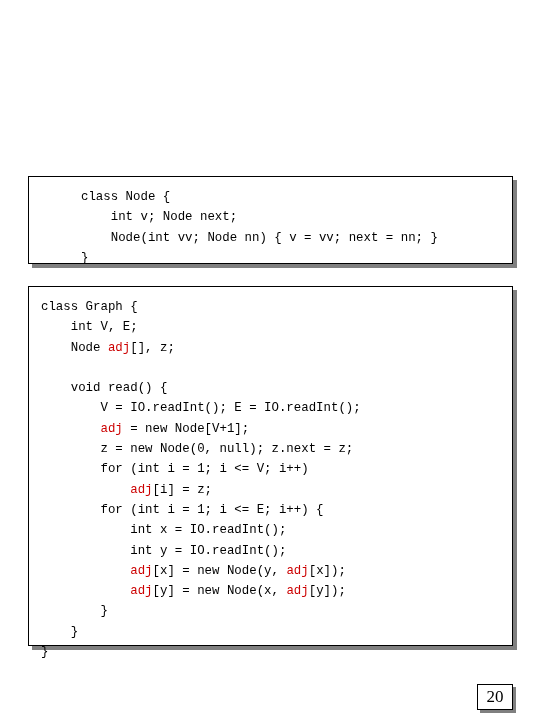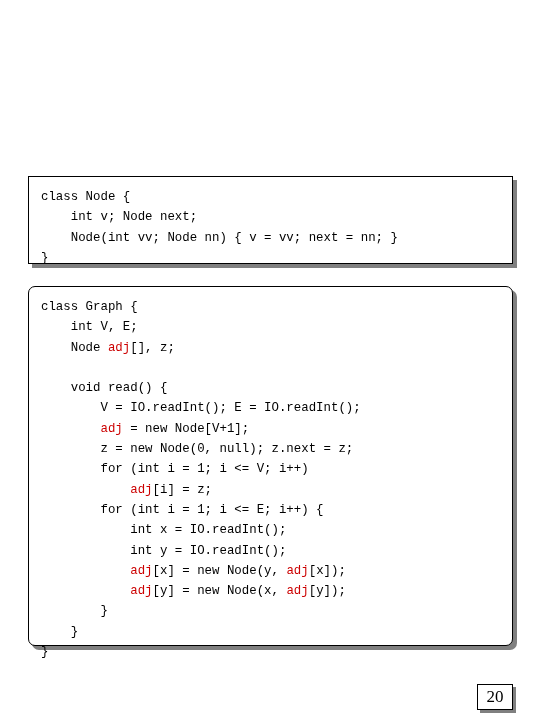--- a/index.html
+++ b/index.html
@@ -37,27 +37,27 @@
     background: #ffffff;
     border: 1px solid #000000;
     box-shadow: 4px 4px 0 0 #808080;
     box-sizing: border-box;
   }
   .code-box-1 {
     left: 28px;
     top: 176px;
     width: 485px;
     height: 88px;
+    padding-left: 40px;
   }
   .code-box-2 {
     left: 28px;
     top: 286px;
     width: 485px;
     height: 360px;
-    border-radius: 7px;
   }
   pre.code {
     margin: 0;
     padding: 10px 0 0 12px;
     font-family: "Liberation Mono", "DejaVu Sans Mono", monospace;
     font-size: 12.4px;
     line-height: 20.3px;
     color: #000000;
     white-space: pre;
     letter-spacing: 0px;

